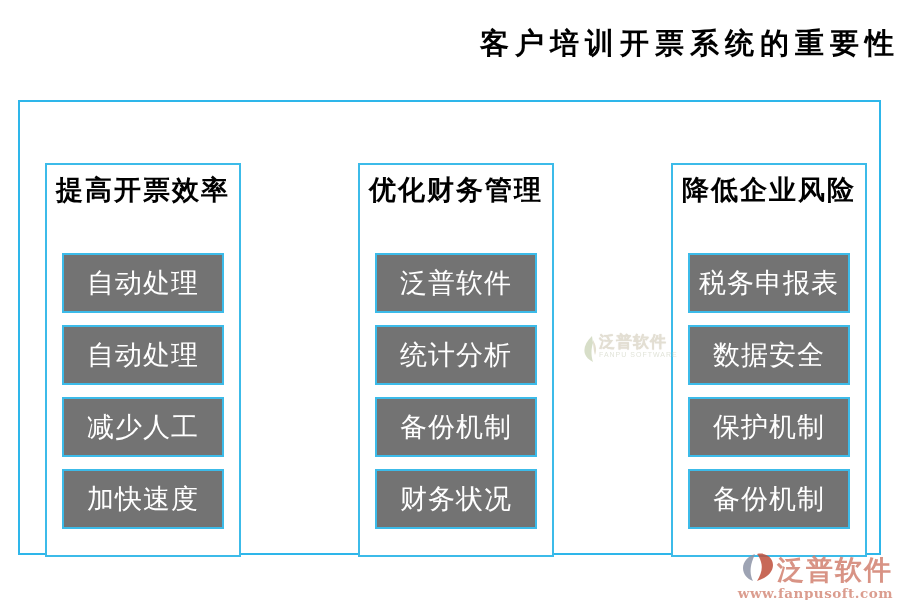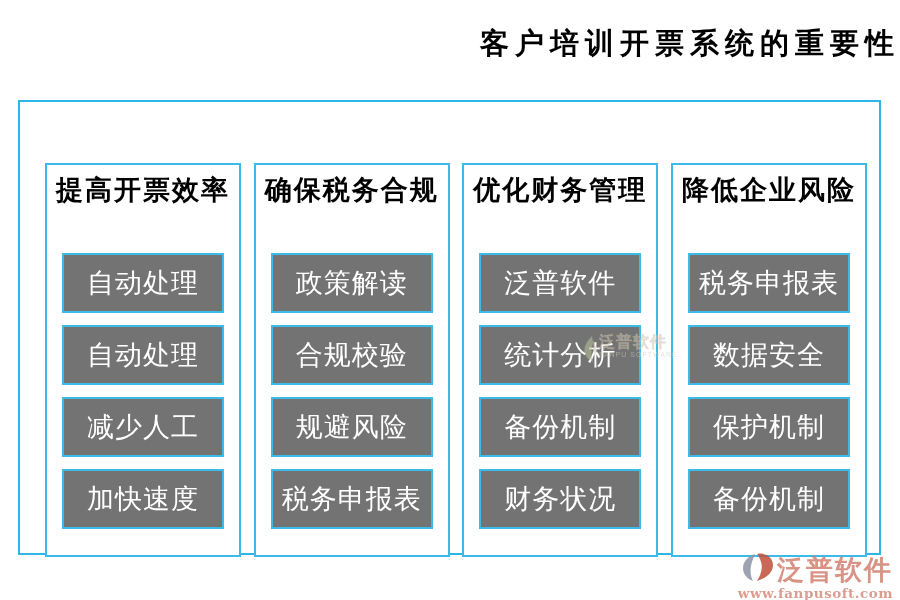--- a/index.html
+++ b/index.html
@@ -148,27 +148,20 @@
     <div class="columns">
 
       <div class="column">
         <div class="col-header">提高开票效率</div>
         <div class="btn">自动处理</div>
         <div class="btn">自动处理</div>
         <div class="btn">减少人工</div>
         <div class="btn">加快速度</div>
       </div>
 
-      <div class="column">
-        <div class="col-header">确保税务合规</div>
-        <div class="btn">政策解读</div>
-        <div class="btn">合规校验</div>
-        <div class="btn">规避风险</div>
-        <div class="btn">税务申报表</div>
-      </div>
 
       <div class="column">
         <div class="col-header">优化财务管理</div>
         <div class="btn">泛普软件</div>
         <div class="btn">统计分析</div>
         <div class="btn">备份机制</div>
         <div class="btn">财务状况</div>
       </div>
 
       <div class="column">

